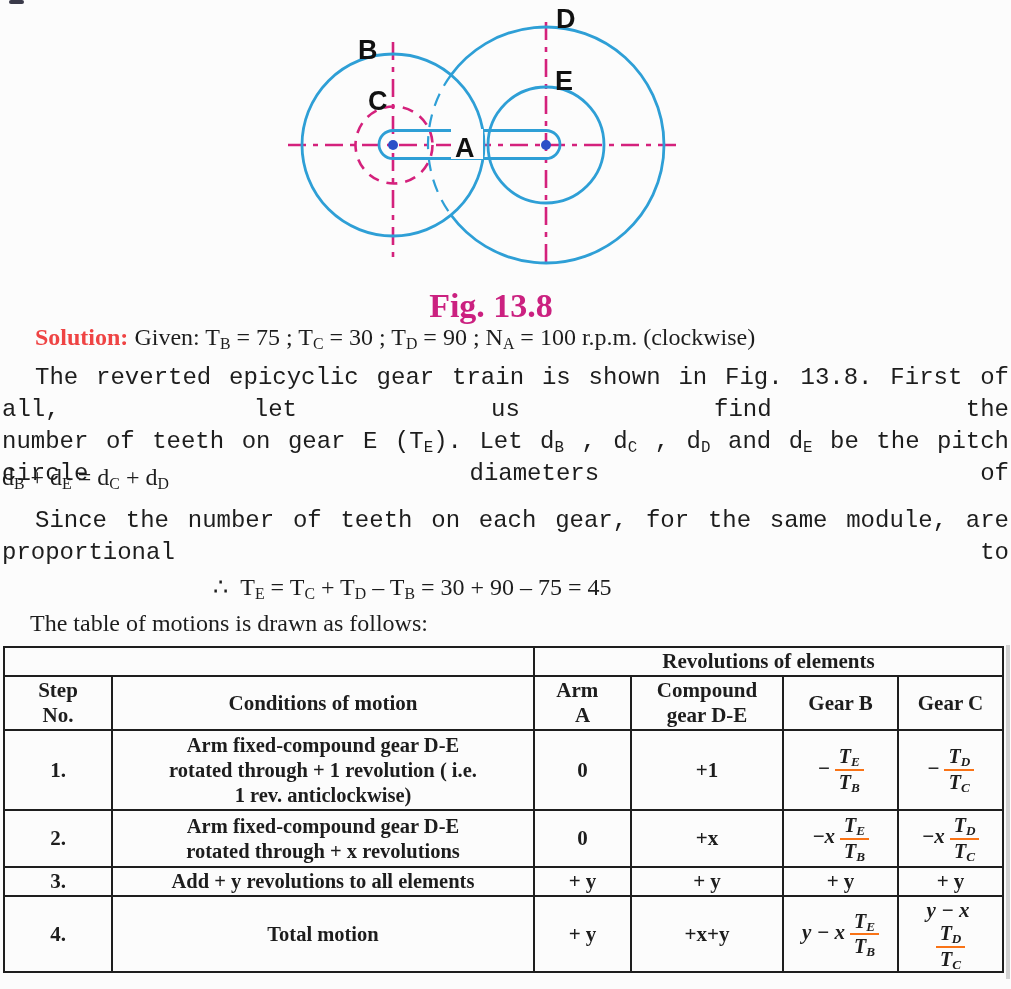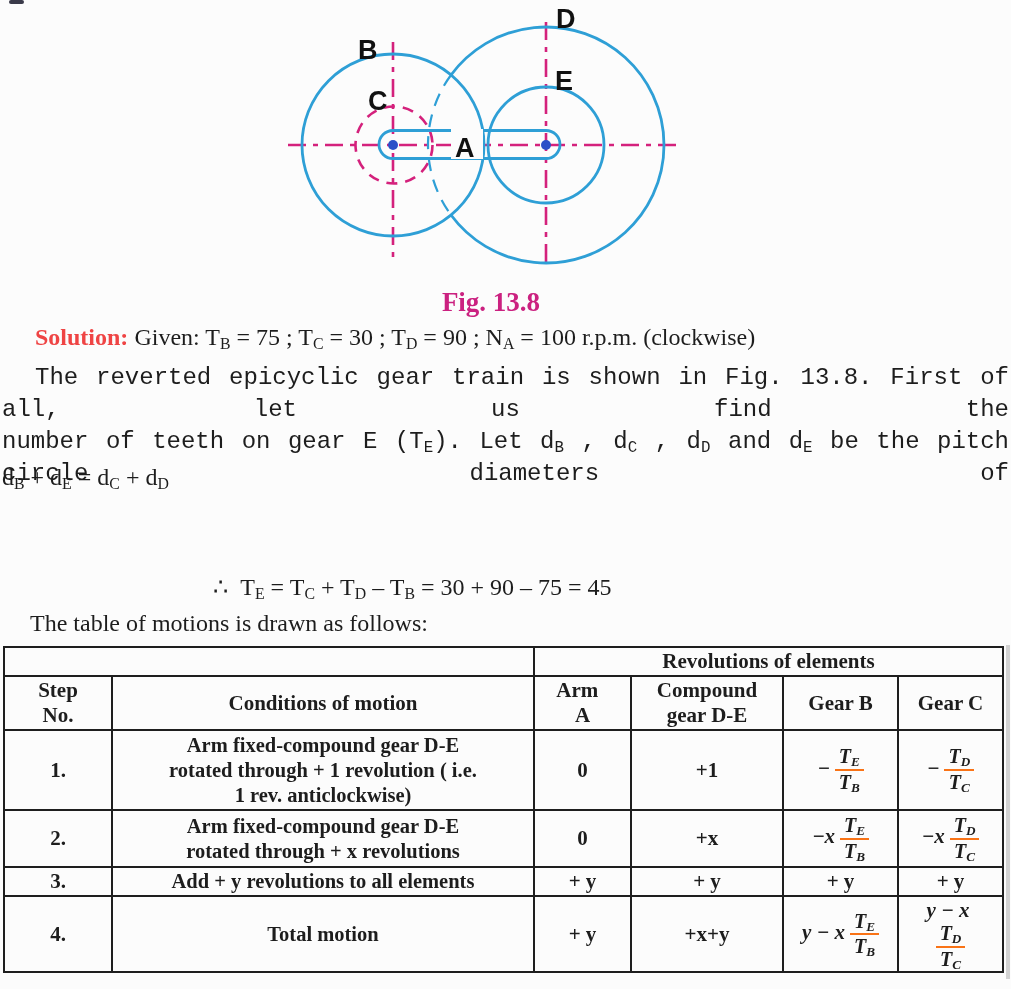--- a/index.html
+++ b/index.html
@@ -2,21 +2,21 @@
 <html><head>
 <meta charset="utf-8">
 <style>
   html,body{margin:0;padding:0;background:#e8e8e8;}
   #page{position:relative;width:1011px;height:989px;background:#fcfcfc;overflow:hidden;
         font-family:"Liberation Serif",serif;color:#1d1d1d;}
   
   #fig-svg{position:absolute;left:0;top:0;}
   .fig-label{font-family:"Liberation Sans",sans-serif;font-weight:bold;font-size:27px;fill:#111;}
   #caption{position:absolute;top:287px;left:0;width:982px;text-align:center;
-           font-weight:bold;font-size:27px;color:#cb2180;}
+           font-weight:bold;font-size:34px;color:#cb2180;}
   
   .tline{position:absolute;left:2px;width:1007px;font-size:24px;line-height:32px;white-space:nowrap;}
   .wrapblock{position:absolute;left:2px;width:1007px;font-size:24px;line-height:32px;font-family:Liberation Mono, monospace;}
   .jline{text-align:justify;text-align-last:justify;white-space:normal;}
   .ind{text-indent:33px;}
   .mag{color:#ef4444;font-weight:bold;}
   sub{font-size:0.66em;vertical-align:-0.25em;line-height:0;}
   .ctr{text-align:left;}
   
   #motion-table{position:absolute;top:646px;left:3px;border-collapse:collapse;table-layout:fixed;
@@ -84,20 +84,21 @@
   </div>
 
   <div class="wrapblock" style="top:362px;">
     <div class="jline ind">The reverted epicyclic gear train is shown in Fig. 13.8. First of all, let us find the</div>
     <div class="jline">number of teeth on gear E (T<sub>E</sub>). Let d<sub>B</sub> , d<sub>C</sub> , d<sub>D</sub> and d<sub>E</sub> be the pitch circle diameters of</div>
   </div>
 
   <div class="tline ctr" style="top:461px;width:1000px;">d<sub>B</sub> + d<sub>E</sub> = d<sub>C</sub> + d<sub>D</sub></div>
 
   <div class="wrapblock" style="top:505px;">
+    <div class="jline ind">Since the number of teeth on each gear, for the same module, are proportional to</div>
   </div>
 
   <div class="tline" style="top:571px;left:213px;">∴ T<sub>E</sub> = T<sub>C</sub> + T<sub>D</sub> – T<sub>B</sub> = 30 + 90 – 75 = 45</div>
 
   <div class="tline" style="top:607px;left:30px;">The table of motions is drawn as follows:</div>
 
   <table id="motion-table">
     <colgroup>
       <col style="width:108px">
         <col style="width:422px">

